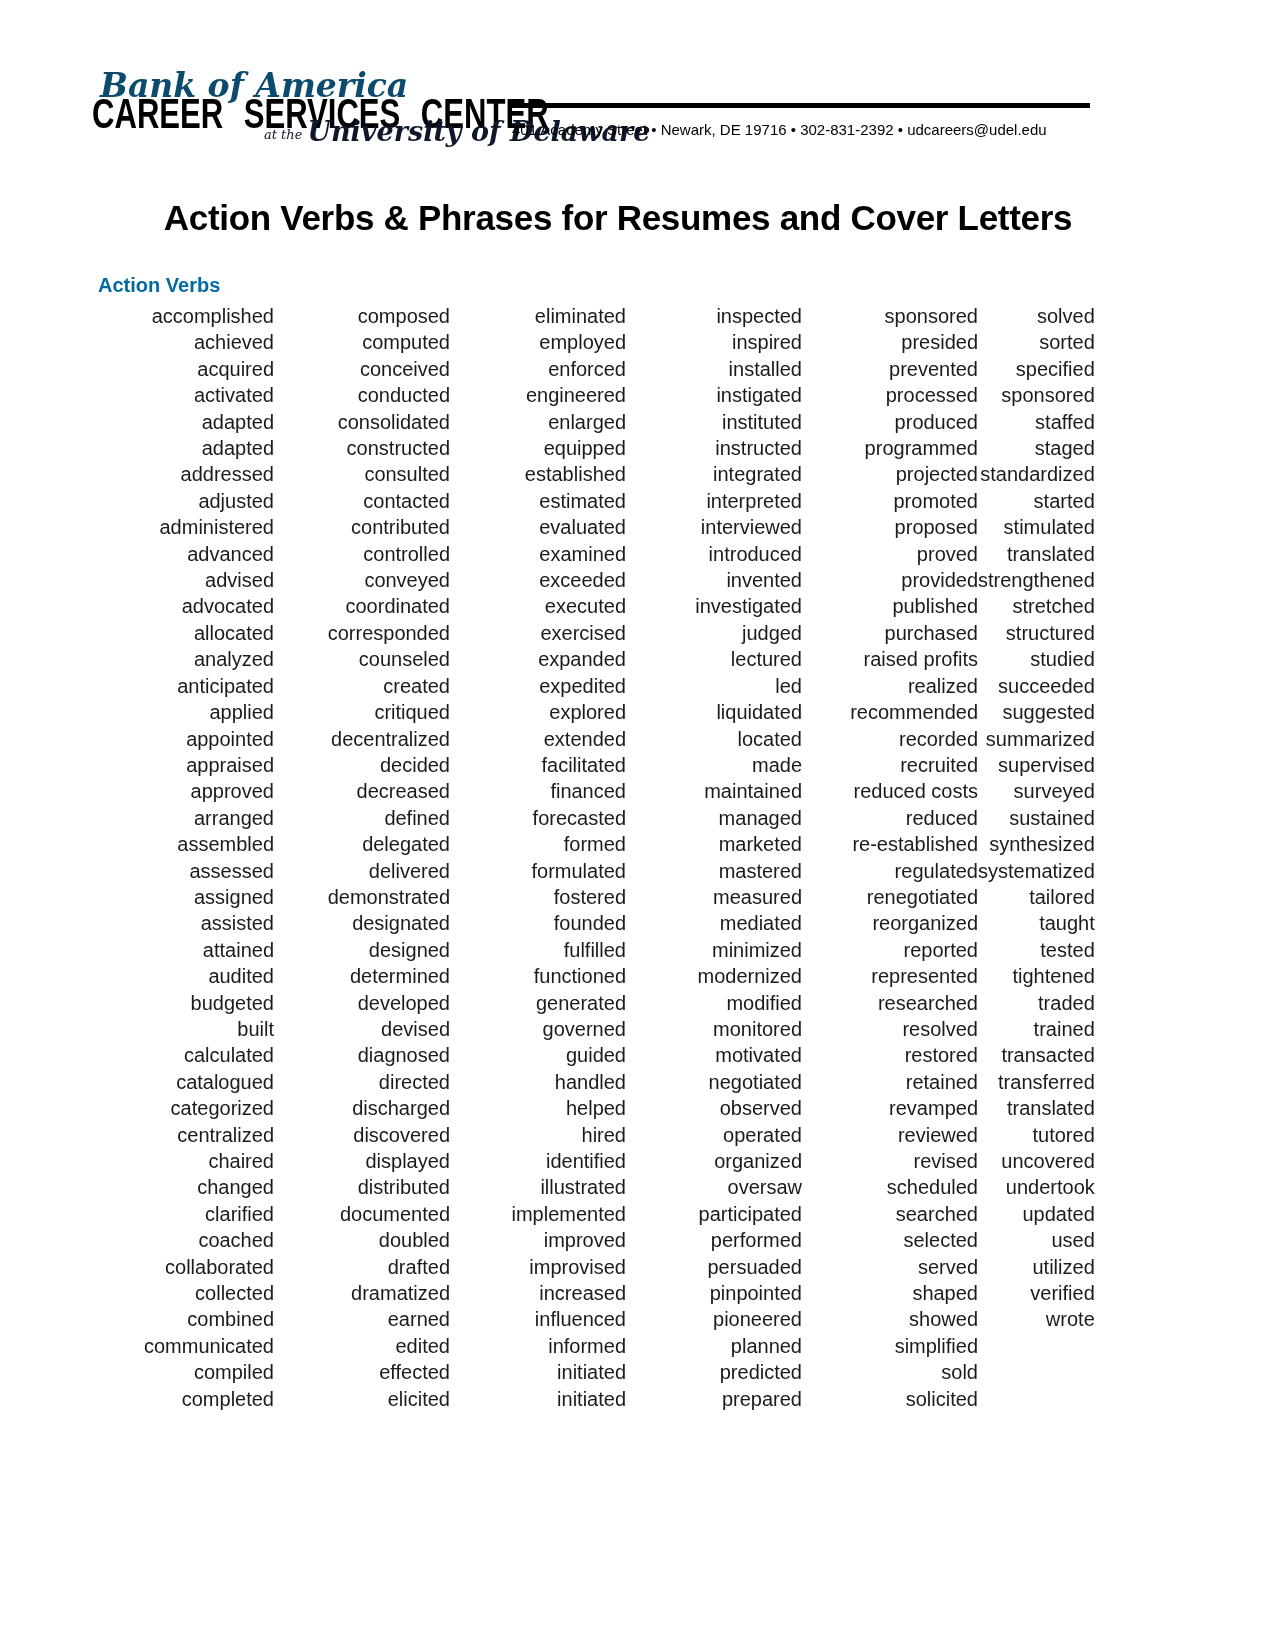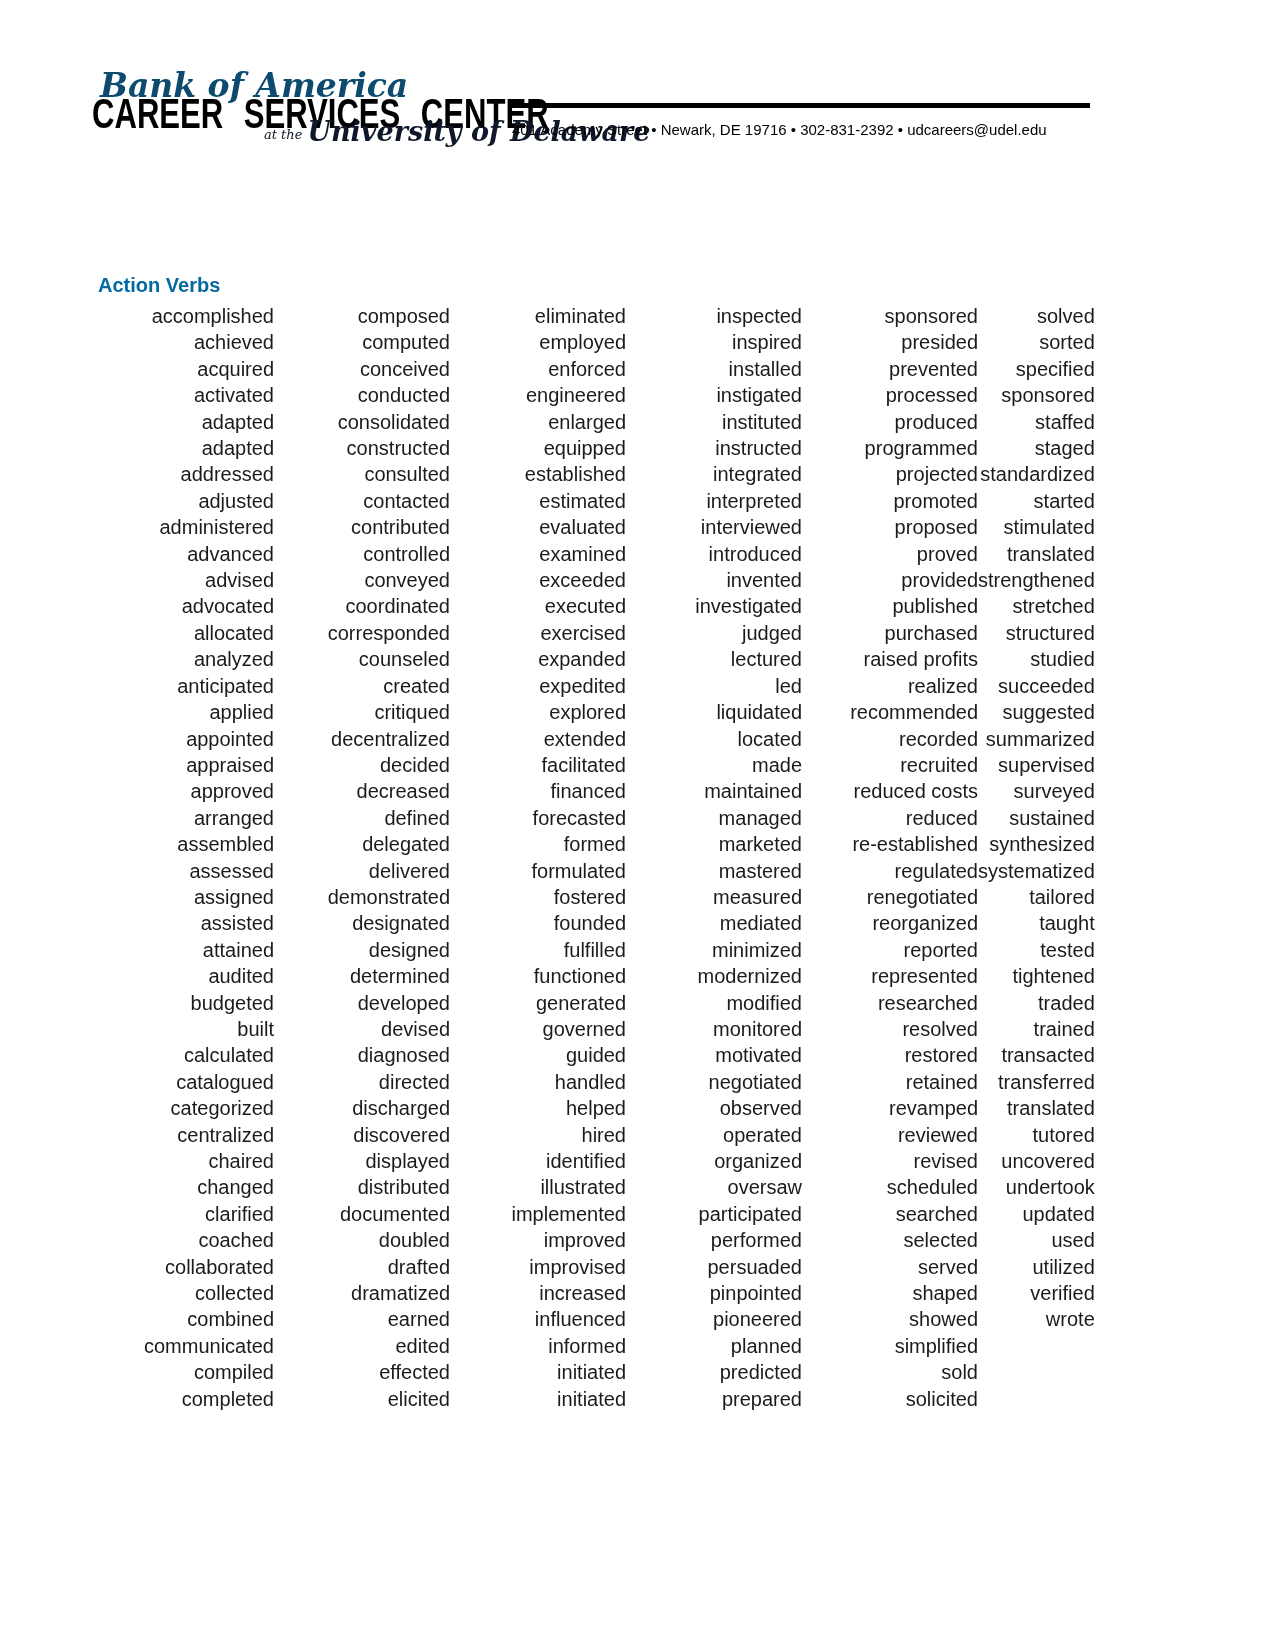--- a/index.html
+++ b/index.html
@@ -129,20 +129,21 @@
 <div class="page">
 
   <div>
     <div class="logo-line1">Bank of America</div>
     <div class="logo-line2">CAREER SERVICES CENTER</div>
     <div class="logo-line3"><span class="prefix">at the</span><span>University of Delaware</span></div>
     <div class="header-rule"></div>
     <div class="contact-line">401 Academy Street • Newark, DE  19716 • 302-831-2392 • udcareers@udel.edu</div>
   </div>
 
+  <div class="doc-title">Action Verbs &amp; Phrases for Resumes and Cover Letters</div>
   <div class="section-heading">Action Verbs</div>
 
   <div class="columns">
     <div class="col">
         <div class="word">accomplished</div>
         <div class="word">achieved</div>
         <div class="word">acquired</div>
         <div class="word">activated</div>
         <div class="word">adapted</div>
         <div class="word">adapted</div>

